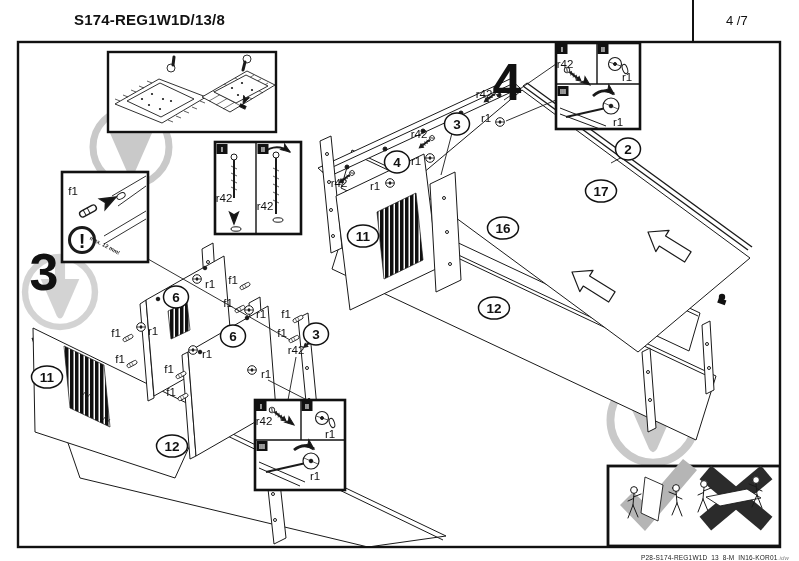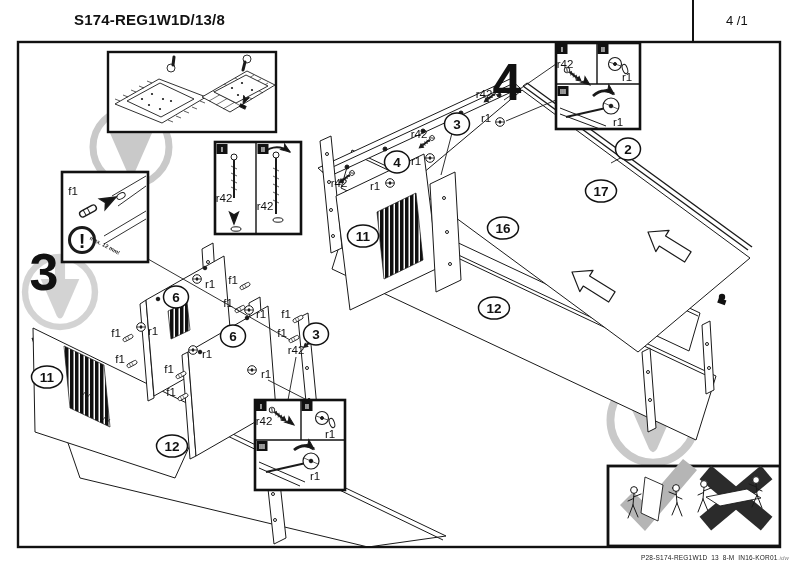--- a/index.html
+++ b/index.html
@@ -14,21 +14,21 @@
   svg{position:absolute;left:0;top:0;}
   svg text{font-family:"Liberation Sans", sans-serif;}
 </style>
 </head>
 <body>
 
 <div class="page">
 
   <div class="hdr-model">S174-REG1W1D/13/8</div>
   <div class="hdr-divider"></div>
-  <div class="hdr-page">4 /1</div>
+  <div class="hdr-page">4 /7</div>
 
   <svg id="diagram" width="799" height="561" viewBox="0 0 799 561">
     <defs>
       <clipPath id="pageClip">
           <rect x="19" y="43" width="760" height="503"></rect>
         </clipPath>
       <pattern id="grill" width="5" height="8" patternUnits="userSpaceOnUse">
         <rect width="5" height="8" fill="#101010"></rect>
           <rect x="3.5" width="1.5" height="8" fill="#ffffff"></rect>
       </pattern>

